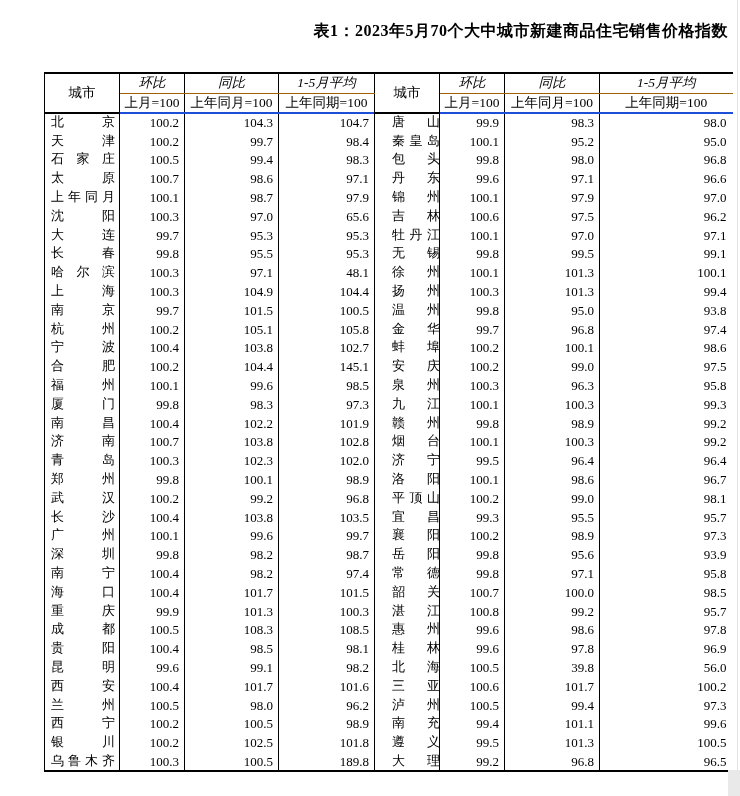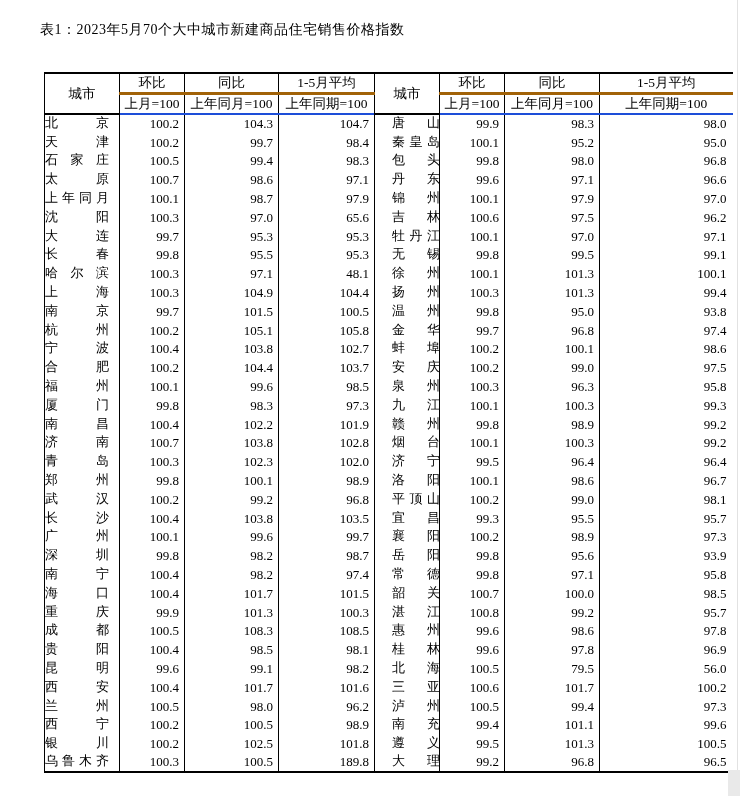--- a/index.html
+++ b/index.html
@@ -8,23 +8,23 @@
     position:relative;
     width:740px; height:796px;
     background:#ffffff;
     font-family:"Liberation Serif","DejaVu Serif",serif;
     color:#000;
     overflow:hidden;
   }
   .page-title {
     position:absolute;
     left:40px; top:21px; width:688px;
-    text-align:left;
-    font-size:14px;
-    font-weight:normal;
+    text-align:right;
+    font-size:16px;
+    font-weight:bold;
     letter-spacing:0.5px;
   }
   table.idx {
     position:absolute;
     left:44px; top:72px;
     width:688px; height:700px;
     border-collapse:collapse;
     table-layout:fixed;
     border-top:2.5px solid #000;
     border-bottom:2.5px solid #000;
@@ -32,37 +32,37 @@
     font-size:13px;
   }
   col.c0 { width:75px; }  col.c1 { width:65px; }
   col.c2 { width:94px; }  col.c3 { width:96px; }
   col.c4 { width:65px; }  col.c5 { width:65px; }
   col.c6 { width:95px; }  col.c7 { width:133px; }
   th, td { border-right:1px solid #000; font-weight:normal; }
   th.last, td.last { border-right:none; }
   thead tr { height:20px; }
   thead th { text-align:center; font-size:13.5px; vertical-align:middle; }
-  thead tr.r1 th.sub-top { border-bottom:3px solid #a16207; }
+  thead tr.r1 th.sub-top { border-bottom:1px solid #a16207;font-style:italic; }
   thead th.city-h { border-bottom:2px solid #000; }
   thead tr.r2 th { border-bottom:2px solid #1d4ed8; }
   tbody td { height:18.8px; vertical-align:middle; line-height:1; }
   td.num { text-align:right; padding-right:5px; font-size:13px; }
   td.num.last { padding-right:6px; }
   td.city { text-align:left; }
   td.city .jn {
     display:inline-block;
     text-align:justify;
     text-align-last:justify;
     text-justify:inter-character;
     white-space:nowrap;
     overflow:hidden;
     font-size:13px;
   }
-  td.city.cl { }
+  td.city.cl { padding-left:6px; }
   td.city.cl .jn { width:64px; }
   td.city.cr { padding-left:17px; }
   td.city.cr .jn { width:48px; }
   .edge-line {
     position:absolute; top:0; right:2px;
     width:1px; height:796px;
     background:#e2e2e2;
   }
   .corner-patch {
     position:absolute; right:0; bottom:0;
@@ -234,21 +234,21 @@
         <td class="num">102.7</td>
         <td class="city cr"><span class="jn">蚌埠</span></td>
         <td class="num">100.2</td>
         <td class="num">100.1</td>
         <td class="num last">98.6</td>
       </tr>
       <tr>
         <td class="city cl"><span class="jn">合肥</span></td>
         <td class="num">100.2</td>
         <td class="num">104.4</td>
-        <td class="num">103.7</td>
+        <td class="num">145.1</td>
         <td class="city cr"><span class="jn">安庆</span></td>
         <td class="num">100.2</td>
         <td class="num">99.0</td>
         <td class="num last">97.5</td>
       </tr>
       <tr>
         <td class="city cl"><span class="jn">福州</span></td>
         <td class="num">100.1</td>
         <td class="num">99.6</td>
         <td class="num">98.5</td>
@@ -397,21 +397,21 @@
         <td class="num">97.8</td>
         <td class="num last">96.9</td>
       </tr>
       <tr>
         <td class="city cl"><span class="jn">昆明</span></td>
         <td class="num">99.6</td>
         <td class="num">99.1</td>
         <td class="num">98.2</td>
         <td class="city cr"><span class="jn">北海</span></td>
         <td class="num">100.5</td>
-        <td class="num">79.5</td>
+        <td class="num">39.8</td>
         <td class="num last">56.0</td>
       </tr>
       <tr>
         <td class="city cl"><span class="jn">西安</span></td>
         <td class="num">100.4</td>
         <td class="num">101.7</td>
         <td class="num">101.6</td>
         <td class="city cr"><span class="jn">三亚</span></td>
         <td class="num">100.6</td>
         <td class="num">101.7</td>

